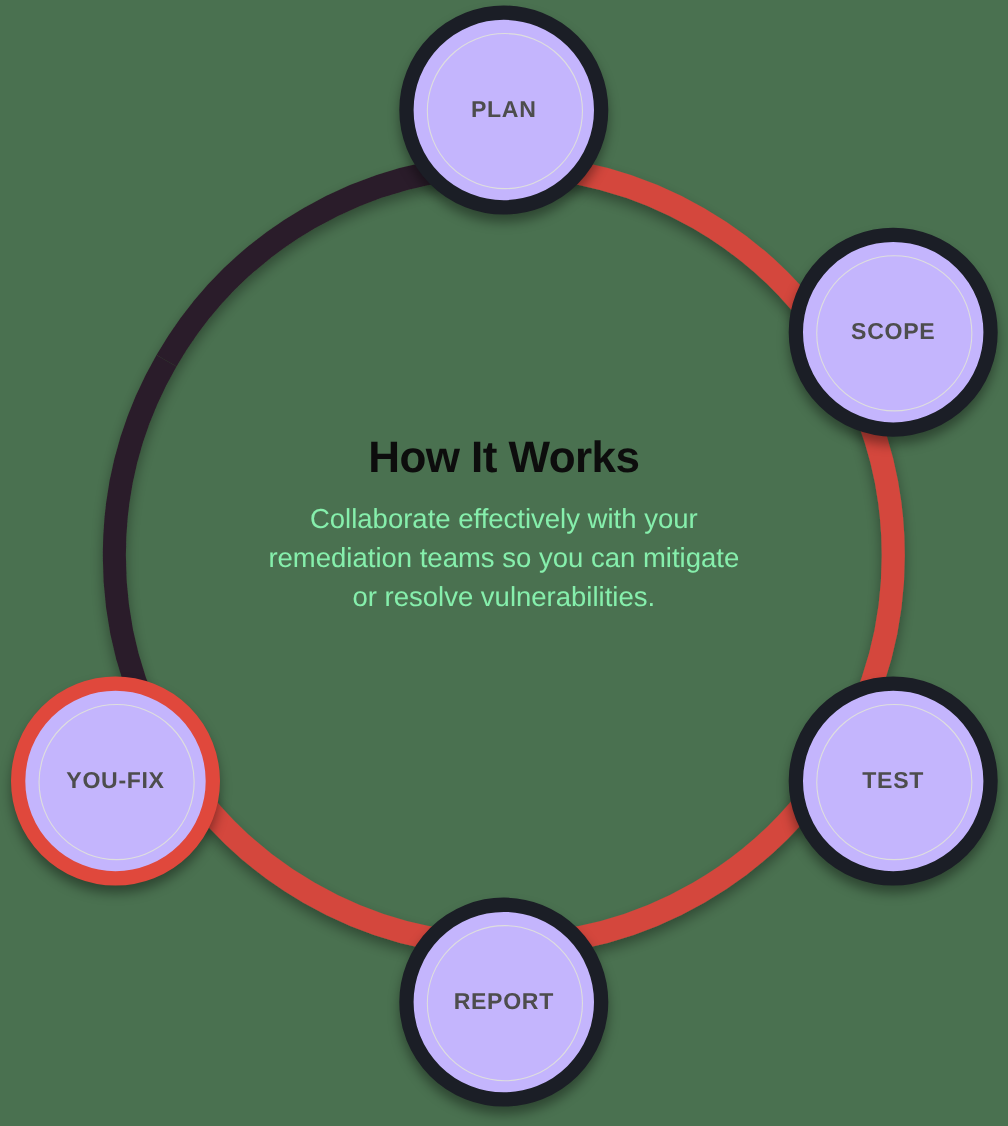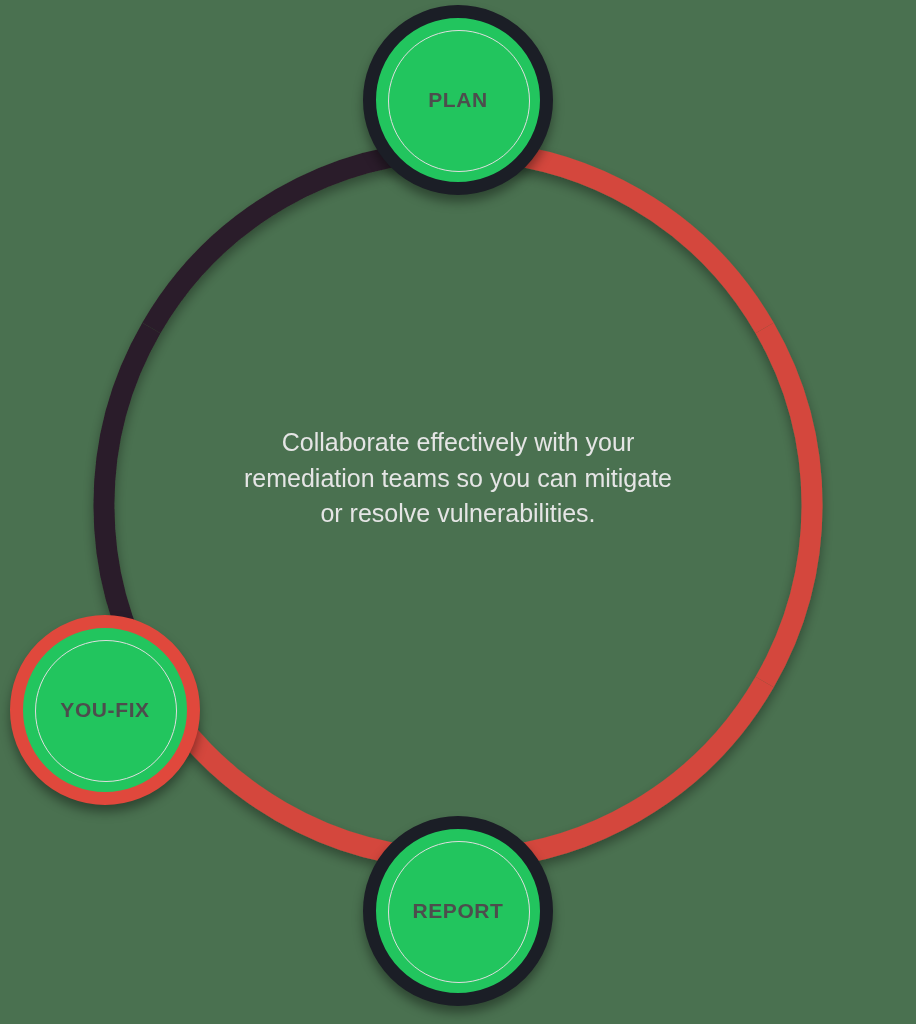--- a/index.html
+++ b/index.html
@@ -49,32 +49,32 @@
     font-weight: 700;
     letter-spacing: -0.5px;
     color: #0d0d0d;
     font-family: "Liberation Sans", sans-serif;
   }
   .center-sub {
     margin: 0;
     font-size: 25px;
     line-height: 1.42;
     font-weight: 400;
-    color: #e5e5e5;
+    color: #86efac;
     font-family: "Liberation Sans", sans-serif;
   }
   .center-sub span { display: block; }
 
   
   .node {
     position: absolute;
     width: 190px;
     height: 190px;
     border-radius: 50%;
-    background: #22c55e;
+    background: #c4b5fd;
     box-sizing: border-box;
     transform: translate(-50%, -50%);
     display: flex;
     align-items: center;
     justify-content: center;
     box-shadow: 0 7px 11px rgba(0,0,0,0.38);
   }
   .node.dark  { border: 13px solid #1b1e26; }
   .node.red   { border: 13px solid #e0483c; }
 
@@ -123,33 +123,42 @@
 
       <path d="M 764.64 328 A 354 354 0 0 1 764.64 682" fill="none" stroke="#d4473c" stroke-width="21" stroke-linecap="butt"></path>
 
       <path d="M 764.64 682 A 354 354 0 0 1 458 859" fill="none" stroke="#d4473c" stroke-width="21" stroke-linecap="butt"></path>
 
       <path d="M 458 859 A 354 354 0 0 1 151.36 682" fill="none" stroke="#d4473c" stroke-width="21" stroke-linecap="butt"></path>
     </g>
   </svg>
 
   <div class="center-block">
+    <h1 class="center-title">How It Works</h1>
     <p class="center-sub">
       <span>Collaborate effectively with your</span>
       <span>remediation teams so you can mitigate</span>
       <span>or resolve vulnerabilities.</span>
     </p>
   </div>
 
   <div class="node dark" style="left:458px; top:100px;">
     <span class="node-inner-ring"></span>
     <span class="node-label">PLAN</span>
   </div>
 
+  <div class="node dark" style="left:812px; top:302px;">
+    <span class="node-inner-ring"></span>
+    <span class="node-label">SCOPE</span>
+  </div>
 
+  <div class="node dark" style="left:812px; top:710px;">
+    <span class="node-inner-ring"></span>
+    <span class="node-label">TEST</span>
+  </div>
 
   <div class="node dark" style="left:458px; top:911px;">
     <span class="node-inner-ring"></span>
     <span class="node-label">REPORT</span>
   </div>
 
   <div class="node red" style="left:105px; top:710px;">
     <span class="node-inner-ring"></span>
     <span class="node-label">YOU-FIX</span>
   </div>

